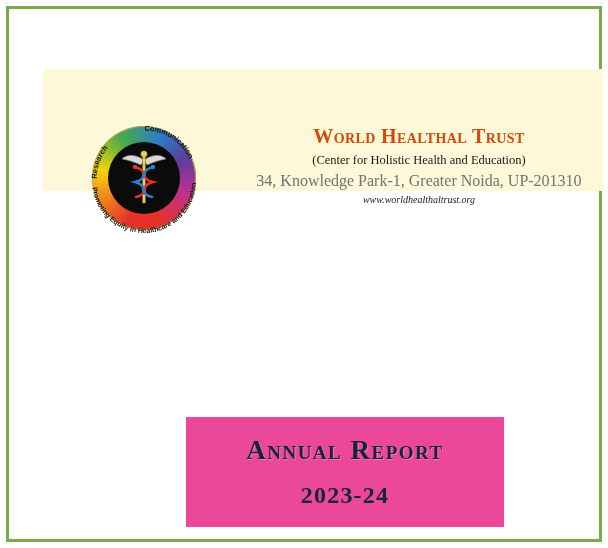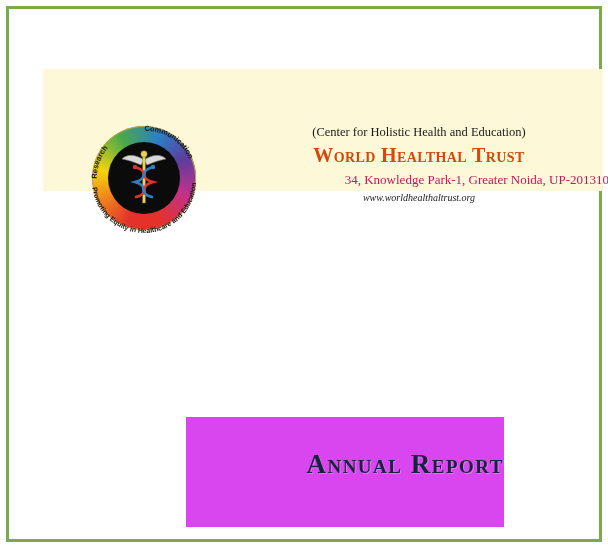--- a/index.html
+++ b/index.html
@@ -117,46 +117,45 @@
     letter-spacing: 0.4px;
     margin: 0 0 6px 0;
     line-height: 1.1;
   }
   #org-sub {
     font-size: 12.5px;
     color: #1a1a1a;
     margin: 0 0 4px 0;
   }
   #org-address {
-    font-size: 13px;
-    color: #be185d;
+    font-size: 16px;
+    color: #737373;
     margin: 0 0 4px 0;
-    text-align: right;
   }
   #org-website {
     font-size: 10px;
     color: #1a1a1a;
     font-style: italic;
     margin: 0;
   }
 
   
   #title-plate {
     position: absolute;
     left: 155px;
     top: 392px;
     width: 322px;
     height: 114px;
-    background: #d946ef;
+    background: #ec4899;
     border: 2px solid #ffffff;
     box-sizing: border-box;
     display: flex;
-    flex-direction: row;
+    flex-direction: column;
     align-items: center;
-    justify-content: flex-end;
+    justify-content: center;
   }
   #title-main {
     font-family: "Liberation Serif", serif;
     font-variant: small-caps;
     font-weight: bold;
     font-size: 27px;
     color: #14243a;
     letter-spacing: 1.5px;
     text-shadow: 1px 1px 0 rgba(255,255,255,0.25);
     margin: 0 0 16px 0;
@@ -208,25 +207,26 @@
           <text font-size="7.4">
             <textPath href="#arcTopRight" startOffset="2%">Communication</textPath>
           </text>
           <text font-size="7.0">
             <textPath href="#arcBottom" startOffset="4%">Promoting Equity in Healthcare and Education</textPath>
           </text>
         </svg>
       </div>
 
       <div id="header-text">
+        <div id="org-name">World Healthal Trust</div>
         <div id="org-sub">(Center for Holistic Health and Education)</div>
-        <div id="org-name">World Healthal Trust</div>
         <div id="org-address">34, Knowledge Park-1, Greater Noida, UP-201310</div>
         <div id="org-website">www.worldhealthaltrust.org</div>
       </div>
     </div>
 
     <div id="title-plate">
       <div id="title-main">Annual Report</div>
+      <div id="title-year">2023-24</div>
     </div>
 
   </div>
 </div>
 
 </body></html>

